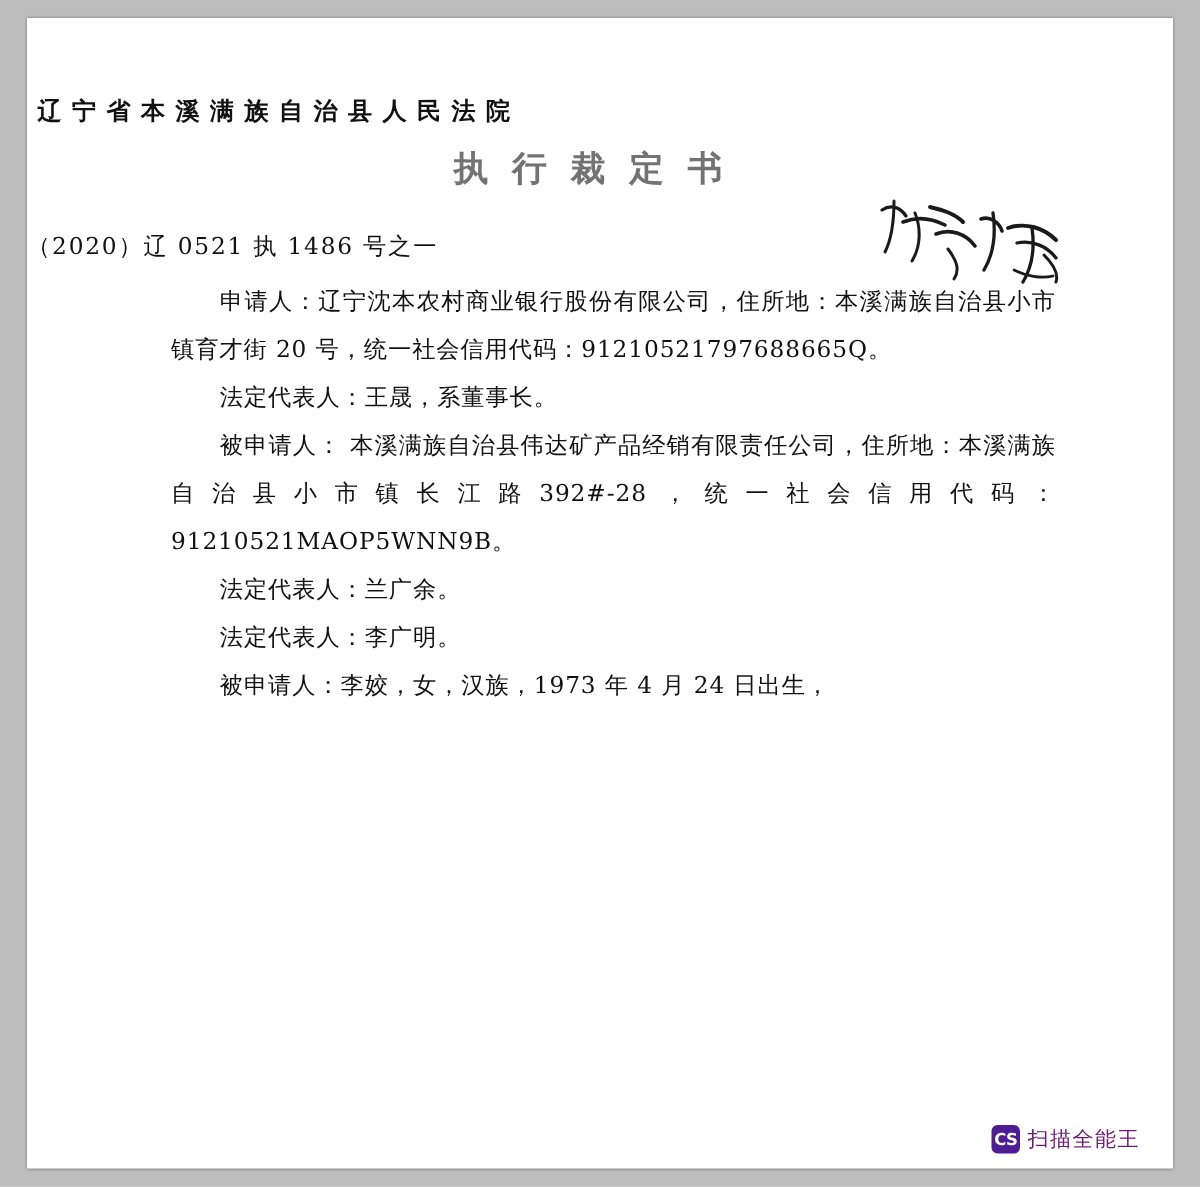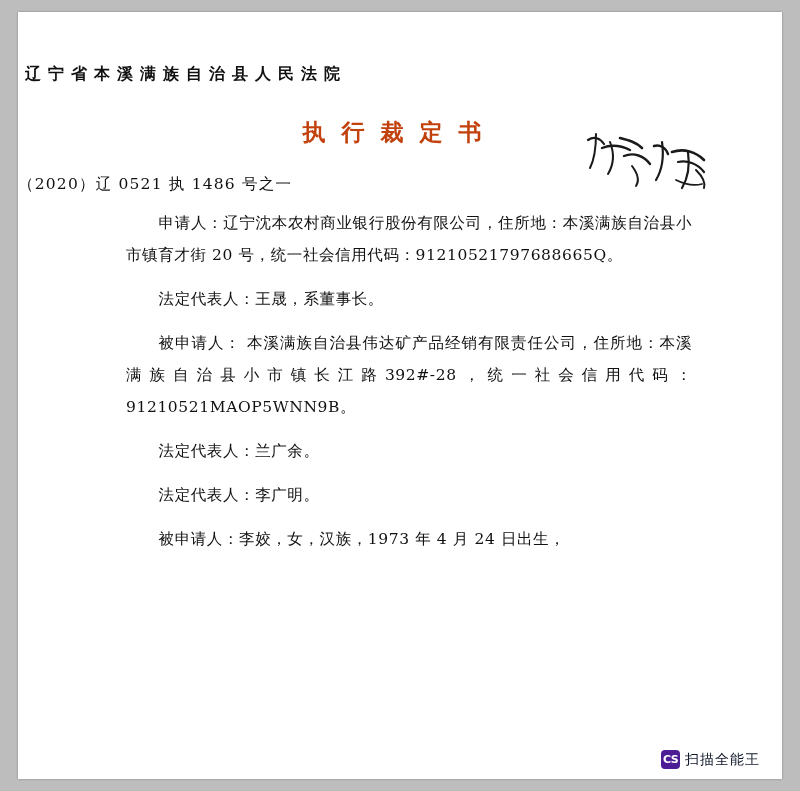--- a/index.html
+++ b/index.html
@@ -40,27 +40,27 @@
     margin-top: 52px;
     text-align: left;
     font-family: "DejaVu Serif", serif;
     font-weight: bold;
     font-size: 16px;
     letter-spacing: 7px;
     color: #111;
     padding-left: 7px;
   }
   .doc-title {
-    margin-top: 32px;
+    margin-top: 12px;
     text-align: center;
     font-family: "DejaVu Serif", serif;
     font-weight: bold;
     font-size: 23px;
     letter-spacing: 16px;
-    color: #c2410c;
+    color: #737373;
     padding-left: 0;
     position: relative;
   }
   .case-no {
     margin-top: 26px;
     padding-right: 80px;
     font-family: "DejaVu Serif", serif;
     font-size: 15.5px;
     letter-spacing: 1.2px;
     color: #111;
@@ -70,21 +70,21 @@
     padding: 0 78px 0 96px;
   }
   .para {
     font-family: "DejaVu Serif", serif;
     font-size: 15.5px;
     line-height: 32px;
     letter-spacing: 0.6px;
     color: #111;
     text-align: justify;
     text-indent: 2.1em;
-    margin: 12px;
+    margin: 0;
     white-space: normal;
   }
   
   .signature {
     position: absolute;
     right: 62px;
     top: 110px;
     width: 140px;
     height: 80px;
     pointer-events: none;
@@ -108,21 +108,21 @@
     font-size: 11px;
     font-weight: bold;
     display: flex;
     align-items: center;
     justify-content: center;
     letter-spacing: -0.5px;
   }
   .wm-text {
     font-family: Liberation Mono, monospace;
     font-size: 14px;
-    color: #0f172a;
+    color: #701a75;
     letter-spacing: 1px;
   }
 </style>
 </head>
 <body>
 
 <div id="page">
   <div id="paper">
     <div id="doc">
 

